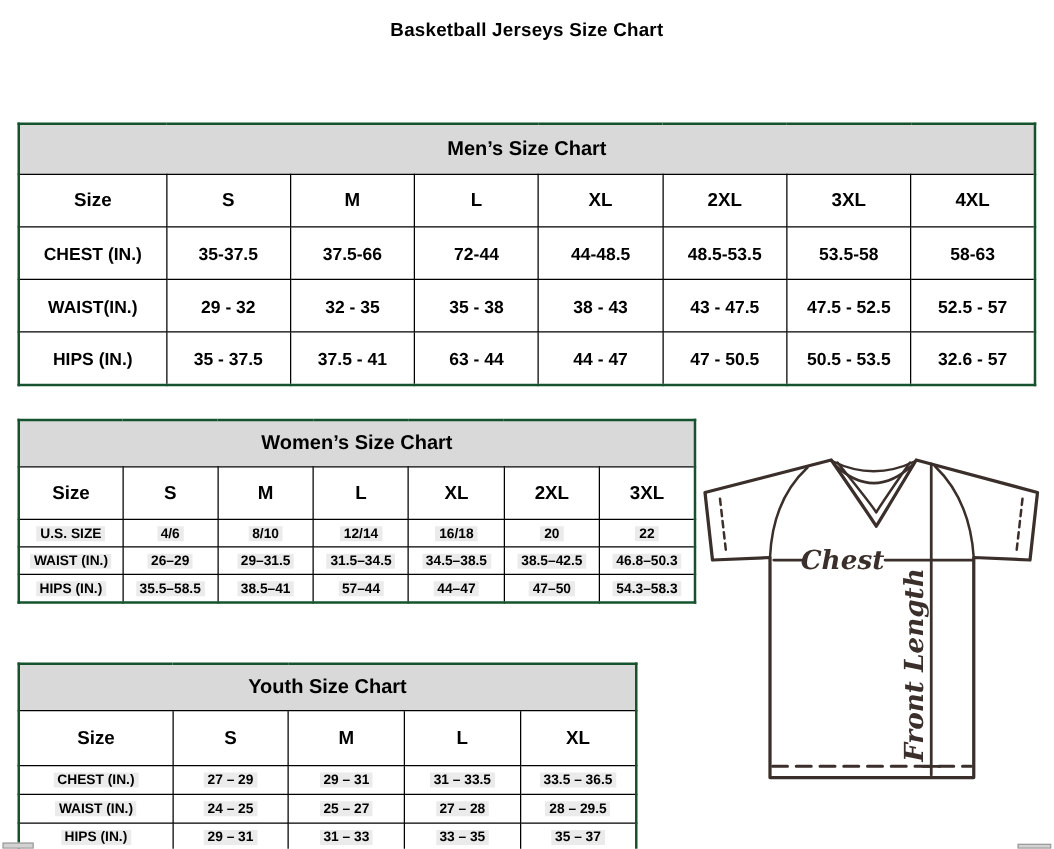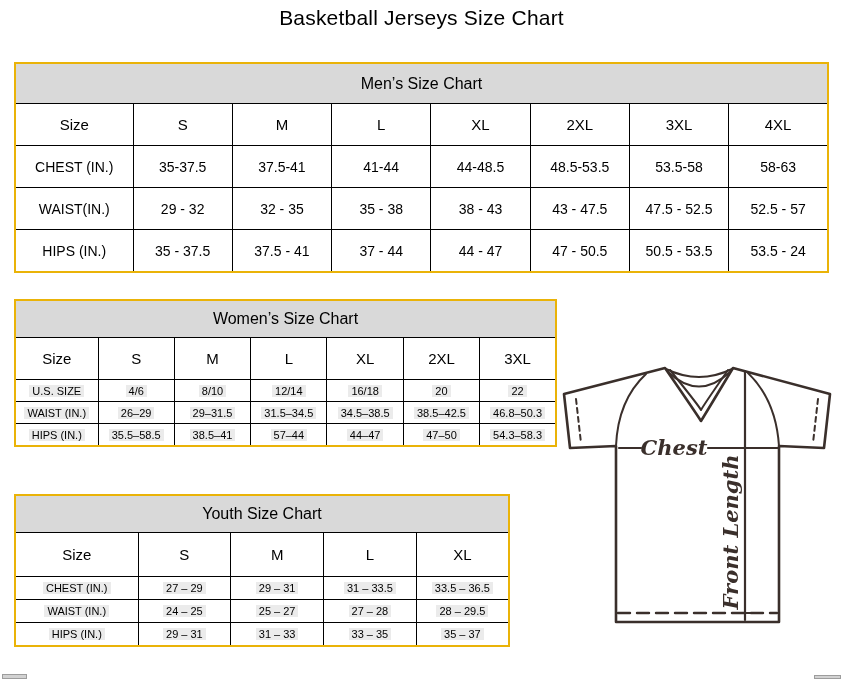--- a/index.html
+++ b/index.html
@@ -2,32 +2,32 @@
 <html><head>
 <meta charset="utf-8">
 <style>
   html,body { margin:0; padding:0; }
   body {
     width:843px; height:679px; position:relative;
     background:#ffffff; overflow:hidden;
     font-family:"Liberation Sans", sans-serif; color:#000;
   }
   .page-title {
-    position:absolute; top:6px; left:0; width:100%;
-    text-align:center; font-size:21px; font-weight:normal;
+    position:absolute; top:16px; left:0; width:100%;
+    text-align:center; font-size:15px; font-weight:bold;
     letter-spacing:0.2px;
   }
   .tbl-wrap { position:absolute; }
   .wrap-mens   { left:14px; top:62px;  width:815px; }
   .wrap-womens { left:14px; top:299px; width:543px; }
   .wrap-youth  { left:14px; top:494px; width:496px;border-radius:27px; }
 
   table.size-table {
     border-collapse:collapse; table-layout:fixed; width:100%;
-    border:2px solid #eab308; font-weight:normal;
+    border:2px solid #14532d; font-weight:bold;margin-top:36px;
   }
   table.size-table td {
     border:1px solid #000; text-align:center; vertical-align:middle;
     padding:0; overflow:hidden; white-space:nowrap;
   }
   tr.caption td { background:#d9d9d9; font-size:16px; }
 
   
   .mens tr.caption td { height:39px; }
   .mens tr.hdr td { height:41px; font-size:15px; }
@@ -86,46 +86,46 @@
       <td>M</td>
       <td>L</td>
       <td>XL</td>
       <td>2XL</td>
       <td>3XL</td>
       <td>4XL</td>
     </tr>
     <tr class="data">
       <td>CHEST (IN.)</td>
       <td>35-37.5</td>
-      <td>37.5-41</td>
-      <td>41-44</td>
+      <td>37.5-66</td>
+      <td>72-44</td>
       <td>44-48.5</td>
       <td>48.5-53.5</td>
       <td>53.5-58</td>
       <td>58-63</td>
     </tr>
     <tr class="data">
       <td>WAIST(IN.)</td>
       <td>29 - 32</td>
       <td>32 - 35</td>
       <td>35 - 38</td>
       <td>38 - 43</td>
       <td>43 - 47.5</td>
       <td>47.5 - 52.5</td>
       <td>52.5 - 57</td>
     </tr>
     <tr class="data">
       <td>HIPS (IN.)</td>
       <td>35 - 37.5</td>
       <td>37.5 - 41</td>
-      <td>37 - 44</td>
+      <td>63 - 44</td>
       <td>44 - 47</td>
       <td>47 - 50.5</td>
       <td>50.5 - 53.5</td>
-      <td>53.5 - 24</td>
+      <td>32.6 - 57</td>
     </tr>
   </tbody>
     </table>
 </div>
 
 <div class="tbl-wrap wrap-womens">
   <table class="size-table womens">
     <colgroup>
         <col style="width:83px">
         <col>

